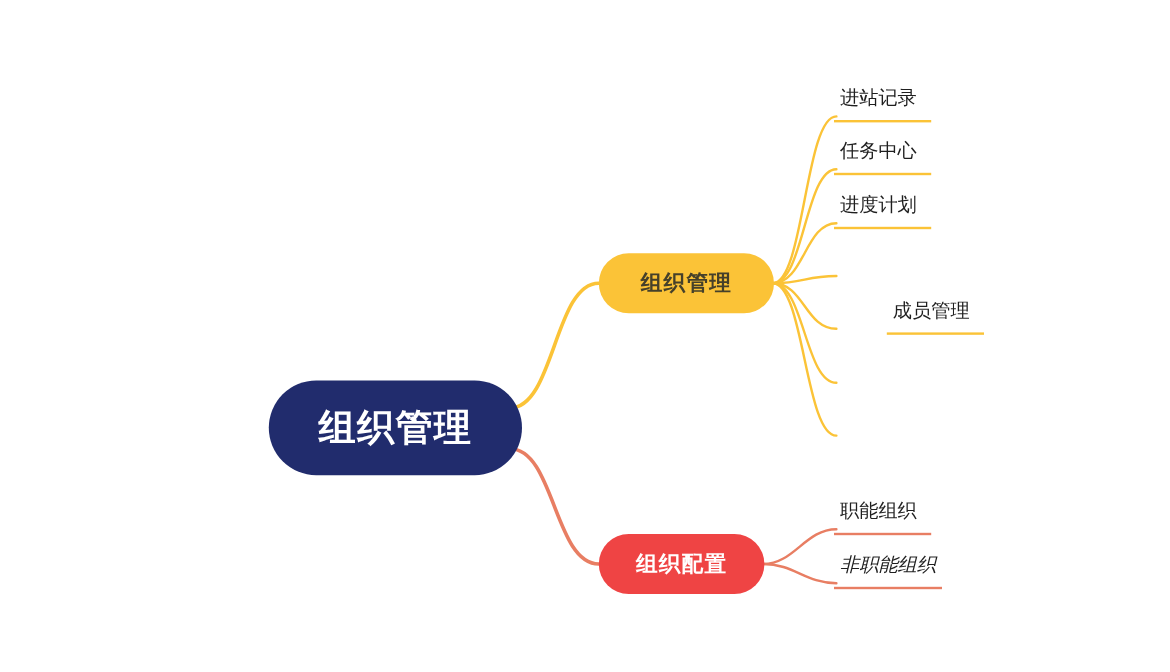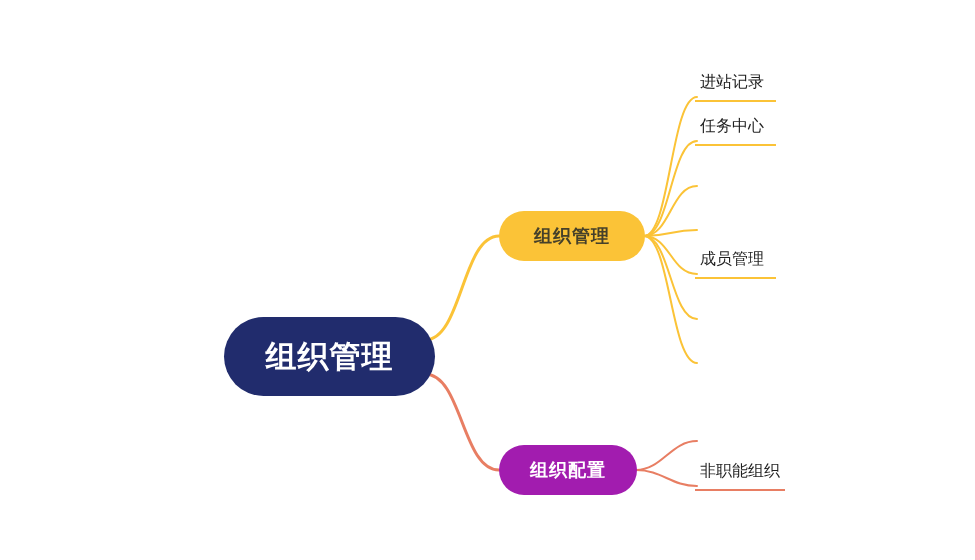--- a/index.html
+++ b/index.html
@@ -64,21 +64,21 @@
     border-bottom: 2px solid #cccccc;
     font-size: 16px;
     color: #1f1f1f;
     white-space: nowrap;
     cursor: pointer;
   }
   .leaf-a0 { top: 72px; }
   .leaf-a1 { top: 116px; }
   .leaf-a2 { top: 161px; }
   .leaf-a3 { top: 205px; }
-  .leaf-a4 { top: 249px; }
+  .leaf-a4 { top: 249px; margin-left: 44px; }
   .leaf-a5 { top: 294px; }
   .leaf-a6 { top: 338px; }
   .leaf-b0 { top: 416px; }
   .leaf-b1 { top: 461px; }
 </style>
 </head>
 <body>
 
 <div class="canvas">
 
@@ -100,31 +100,37 @@
   </svg>
 
   <div class="root-node" style="background-color: rgb(33, 44, 109); color: rgb(255, 255, 255);">
     <span>组织管理</span>
   </div>
 
   <div class="branch-node branch-0" style="background-color: rgb(251, 195, 55); color: rgb(69, 64, 42);">
     <span>组织管理</span>
   </div>
 
-  <div class="branch-node branch-1" style="background-color: #a21caf; color: rgb(255, 255, 255);">
+  <div class="branch-node branch-1" style="background-color: #ef4444; color: rgb(255, 255, 255);">
     <span>组织配置</span>
   </div>
 
   <div class="leaf leaf-a0" style="border-bottom-color: rgb(251, 195, 55);">
     <span>进站记录</span>
   </div>
   <div class="leaf leaf-a1" style="border-bottom-color: rgb(251, 195, 55);">
     <span>任务中心</span>
   </div>
+  <div class="leaf leaf-a2" style="border-bottom-color: rgb(251, 195, 55);">
+    <span>进度计划</span>
+  </div>
   <div class="leaf leaf-a4" style="border-bottom-color: rgb(251, 195, 55);">
     <span>成员管理</span>
   </div>
 
-  <div class="leaf leaf-b1" style="border-bottom-color: rgb(232, 126, 99);">
+  <div class="leaf leaf-b0" style="border-bottom-color: rgb(232, 126, 99);">
+    <span>职能组织</span>
+  </div>
+  <div class="leaf leaf-b1" style="border-bottom-color: rgb(232, 126, 99); font-style: italic;">
     <span>非职能组织</span>
   </div>
 
 </div>
 
 </body></html>

